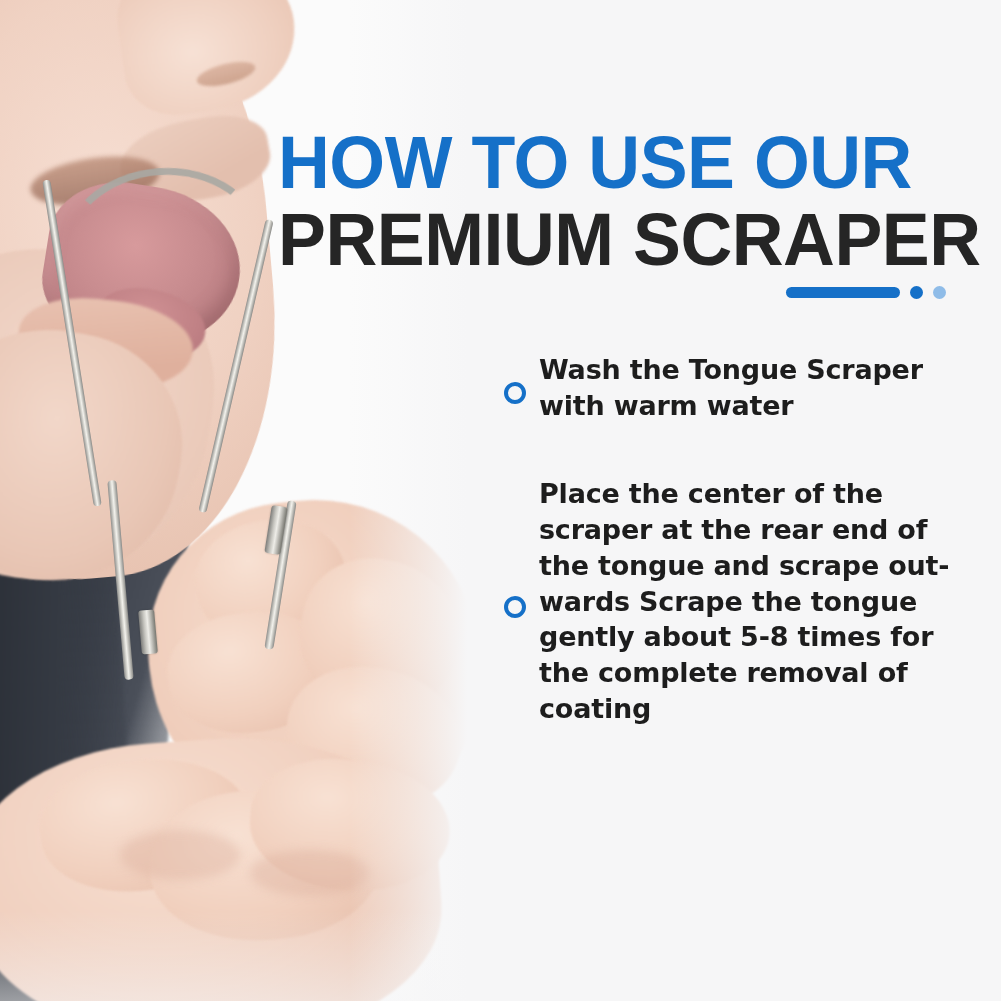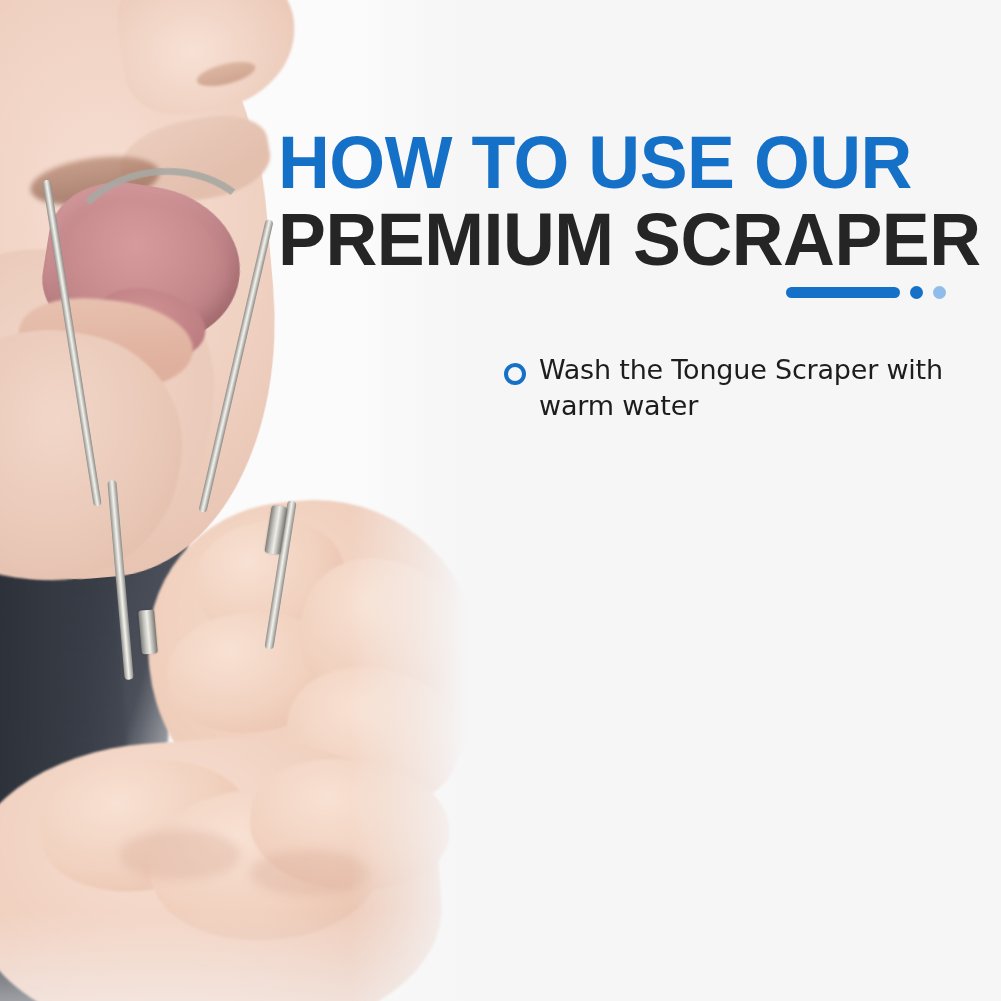--- a/index.html
+++ b/index.html
@@ -200,21 +200,21 @@
   }
   .h-blue{color:#1570c8;}
   .h-dark{color:#252525;margin-top:6px;}
 
   #divider{position:absolute;left:786px;top:286px;display:flex;align-items:center;gap:10px;}
   .div-bar{width:114px;height:11px;background:#1570c8;border-radius:6px;}
   .div-dot{width:13px;height:13px;border-radius:50%;background:#1570c8;}
   .div-dot.faded{background:#8fbce8;}
 
   #bullets{position:absolute;left:504px;top:352px;width:460px;}
-  .bullet{display:flex;align-items:flex-start;margin-bottom:52px;}
+  .bullet{display:flex;align-items:center;margin-bottom:52px;font-weight:bold;}
   .bullet:last-child{margin-bottom:0;}
   .ring{
     flex:0 0 auto;
     width:14px;height:14px;
     border:4px solid #1570c8;
     border-radius:50%;
     margin-top:11px;margin-right:13px;
   }
   .btext{
     font-family:"DejaVu Sans", sans-serif;
@@ -283,17 +283,21 @@
     <span class="div-dot faded"></span>
   </div>
 
   <div id="bullets">
 
     <div class="bullet">
       <span class="ring"></span>
       <span class="btext">Wash the Tongue Scraper with warm water</span>
     </div>
 
+    <div class="bullet">
+      <span class="ring"></span>
+      <span class="btext">Place the center of the scraper at the rear end of the tongue and scrape out-wards Scrape the tongue gently about 5-8 times for the complete removal of coating</span>
+    </div>
 
 
   </div>
 
 </div>
 
 </body></html>

